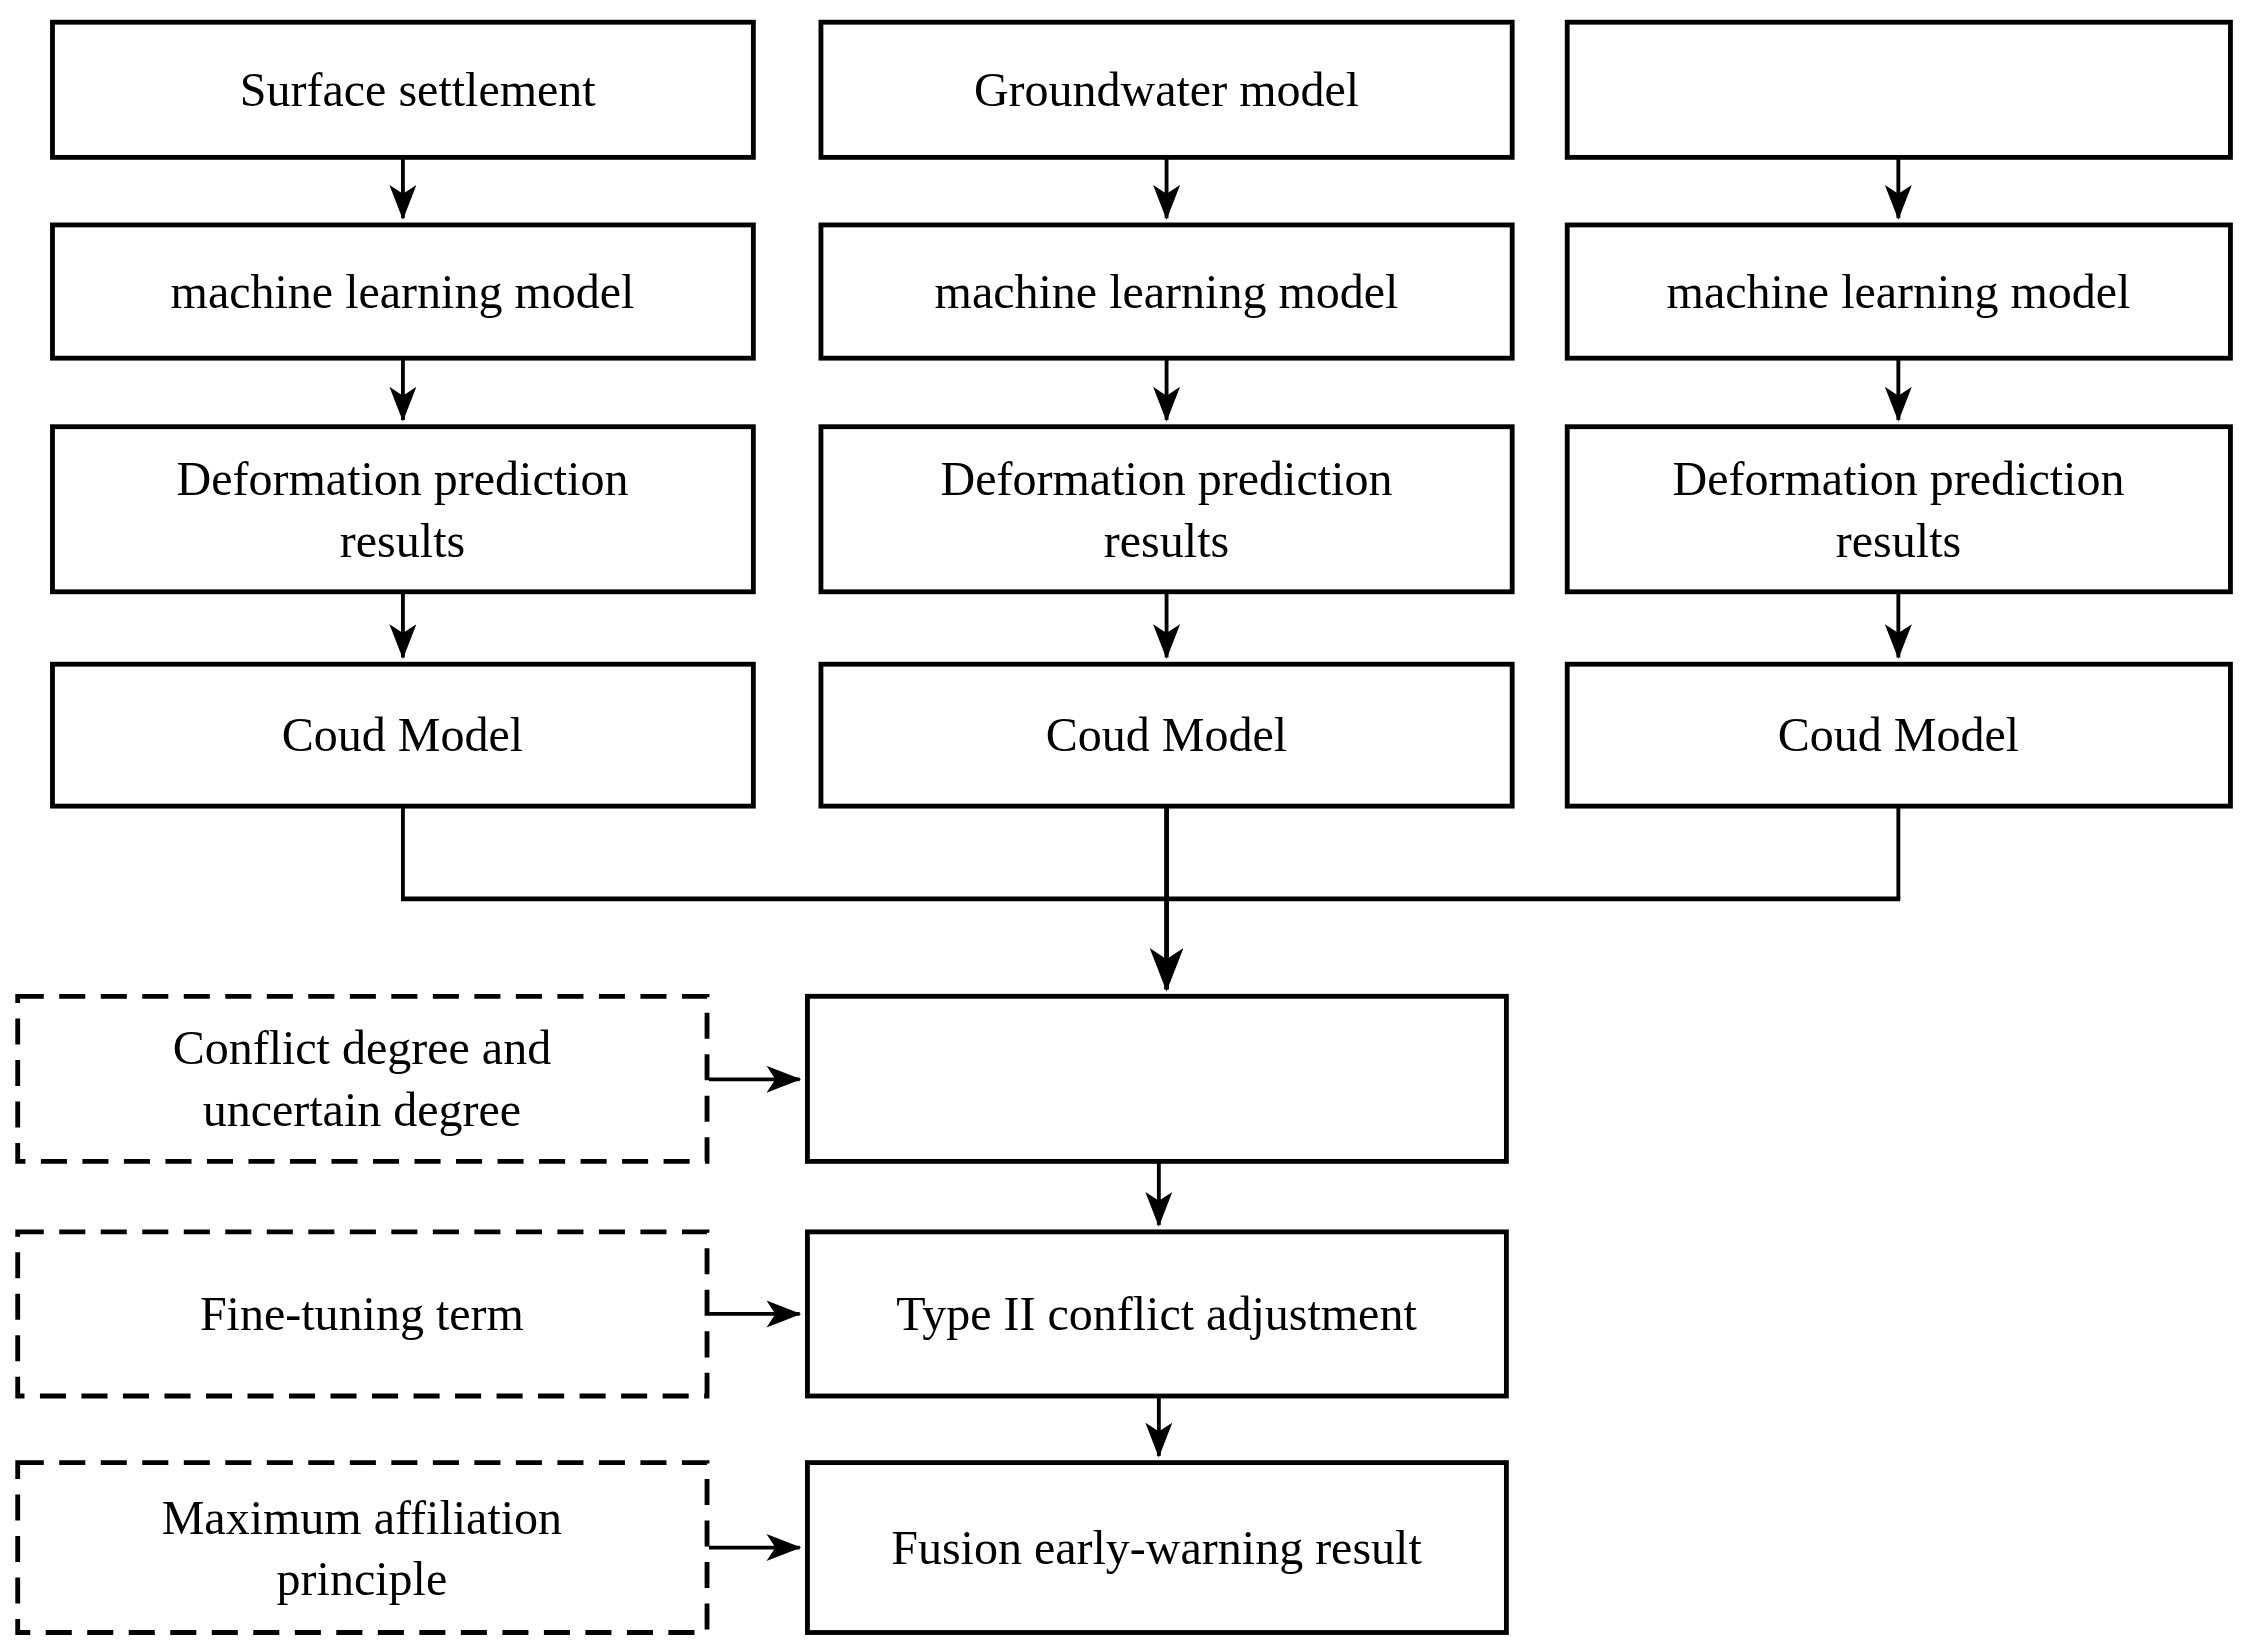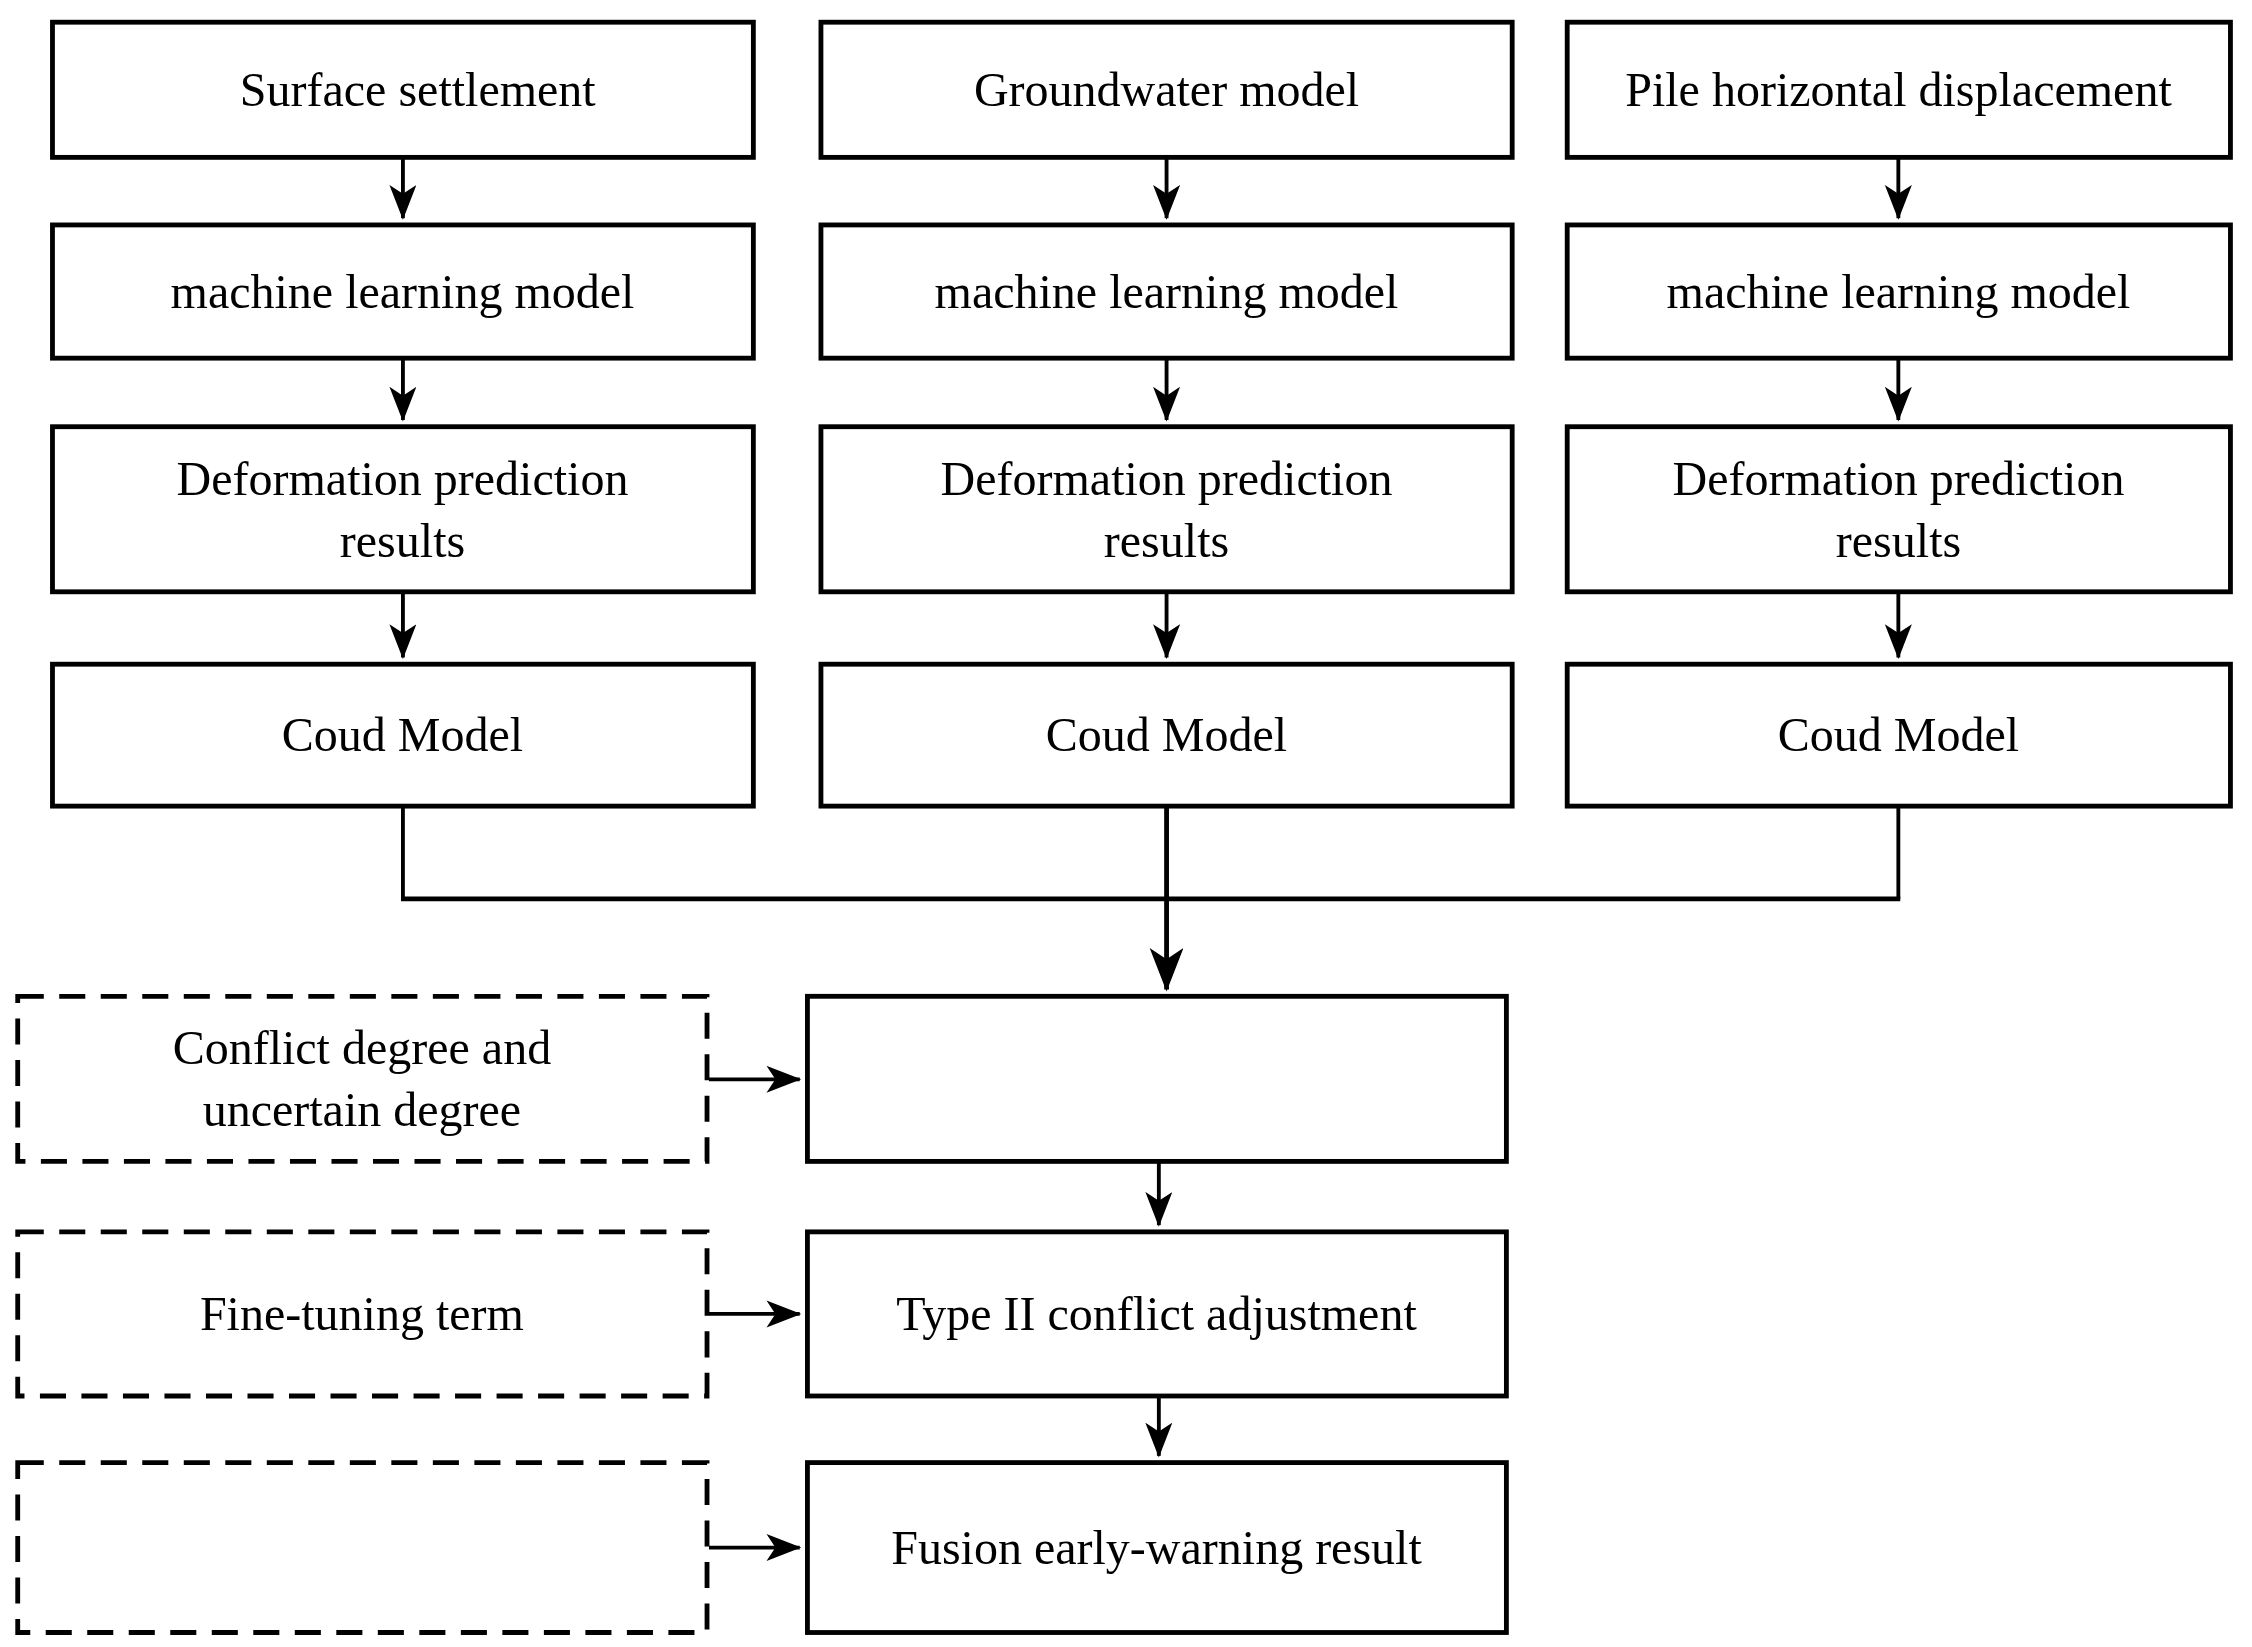--- a/index.html
+++ b/index.html
@@ -107,27 +107,28 @@
   <div class="node" style="left:52px;top:427px;width:701px;height:165px;">Deformation prediction
 results</div>
   <div class="node" style="left:52px;top:664px;width:701px;height:142px;">Coud Model</div>
 
   <div class="node" style="left:821px;top:22px;width:691px;height:135px;">Groundwater model</div>
   <div class="node" style="left:821px;top:225px;width:691px;height:133px;">machine learning model</div>
   <div class="node" style="left:821px;top:427px;width:691px;height:165px;">Deformation prediction
 results</div>
   <div class="node" style="left:821px;top:664px;width:691px;height:142px;">Coud Model</div>
 
-  <div class="node" style="left:1567px;top:22px;width:663px;height:135px;">Pile horizontal displacement</div>
   <div class="node" style="left:1567px;top:225px;width:663px;height:133px;">machine learning model</div>
   <div class="node" style="left:1567px;top:427px;width:663px;height:165px;">Deformation prediction
 results</div>
   <div class="node" style="left:1567px;top:664px;width:663px;height:142px;">Coud Model</div>
 
   <div class="node" style="left:807px;top:1232px;width:699px;height:164px;font-family:Liberation Serif, serif;">Type II conflict adjustment</div>
   <div class="node" style="left:17.4px;top:996px;width:689px;height:165px;">Conflict degree and
 uncertain degree</div>
 
   <div class="node" style="left:807px;top:1463px;width:699px;height:170px;">Fusion early-warning result</div>
   <div class="node" style="left:17.4px;top:1232px;width:689px;height:164px;">Fine-tuning term</div>
+  <div class="node" style="left:17.4px;top:1463px;width:689px;height:170px;">Maximum affiliation
+principle</div>
 
 </div>
 
 
 </body></html>

